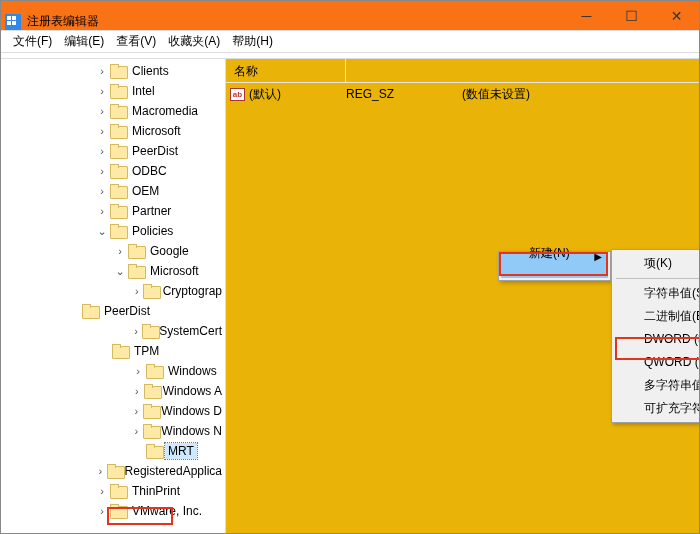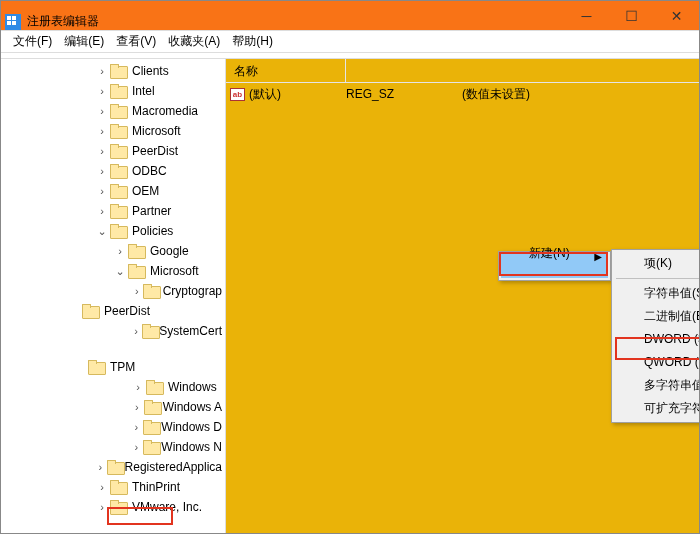--- a/index.html
+++ b/index.html
@@ -138,21 +138,21 @@
           <div class="node" style="padding-left: 66px;">
             <span class="tw"></span>
             <span class="fld"></span>
             <span class="lbl">PeerDist</span>
           </div>
           <div class="node" style="padding-left: 130px;">
             <span class="tw">›</span>
             <span class="fld"></span>
             <span class="lbl">SystemCert</span>
           </div>
-          <div class="node" style="padding-left: 72px; margin-top: 16px;">
+          <div class="node" style="padding-left: 96px;">
             <span class="tw"></span>
             <span class="fld"></span>
             <span class="lbl">TPM</span>
           </div>
           <div class="node" style="padding-left: 130px;">
             <span class="tw">›</span>
             <span class="fld"></span>
             <span class="lbl">Windows</span>
           </div>
           <div class="node" style="padding-left: 130px;">
@@ -162,20 +162,25 @@
           </div>
           <div class="node" style="padding-left: 130px;">
             <span class="tw">›</span>
             <span class="fld"></span>
             <span class="lbl">Windows D</span>
           </div>
           <div class="node" style="padding-left: 130px;">
             <span class="tw">›</span>
             <span class="fld"></span>
             <span class="lbl">Windows N</span>
+          </div>
+          <div class="node sel" style="padding-left: 130px;">
+            <span class="tw"></span>
+            <span class="fld"></span>
+            <span class="lbl">MRT</span>
           </div>
           <div class="node" style="padding-left: 94px;">
             <span class="tw">›</span>
             <span class="fld"></span>
             <span class="lbl">RegisteredApplica</span>
           </div>
           <div class="node" style="padding-left: 94px;">
             <span class="tw">›</span>
             <span class="fld"></span>
             <span class="lbl">ThinPrint</span>

